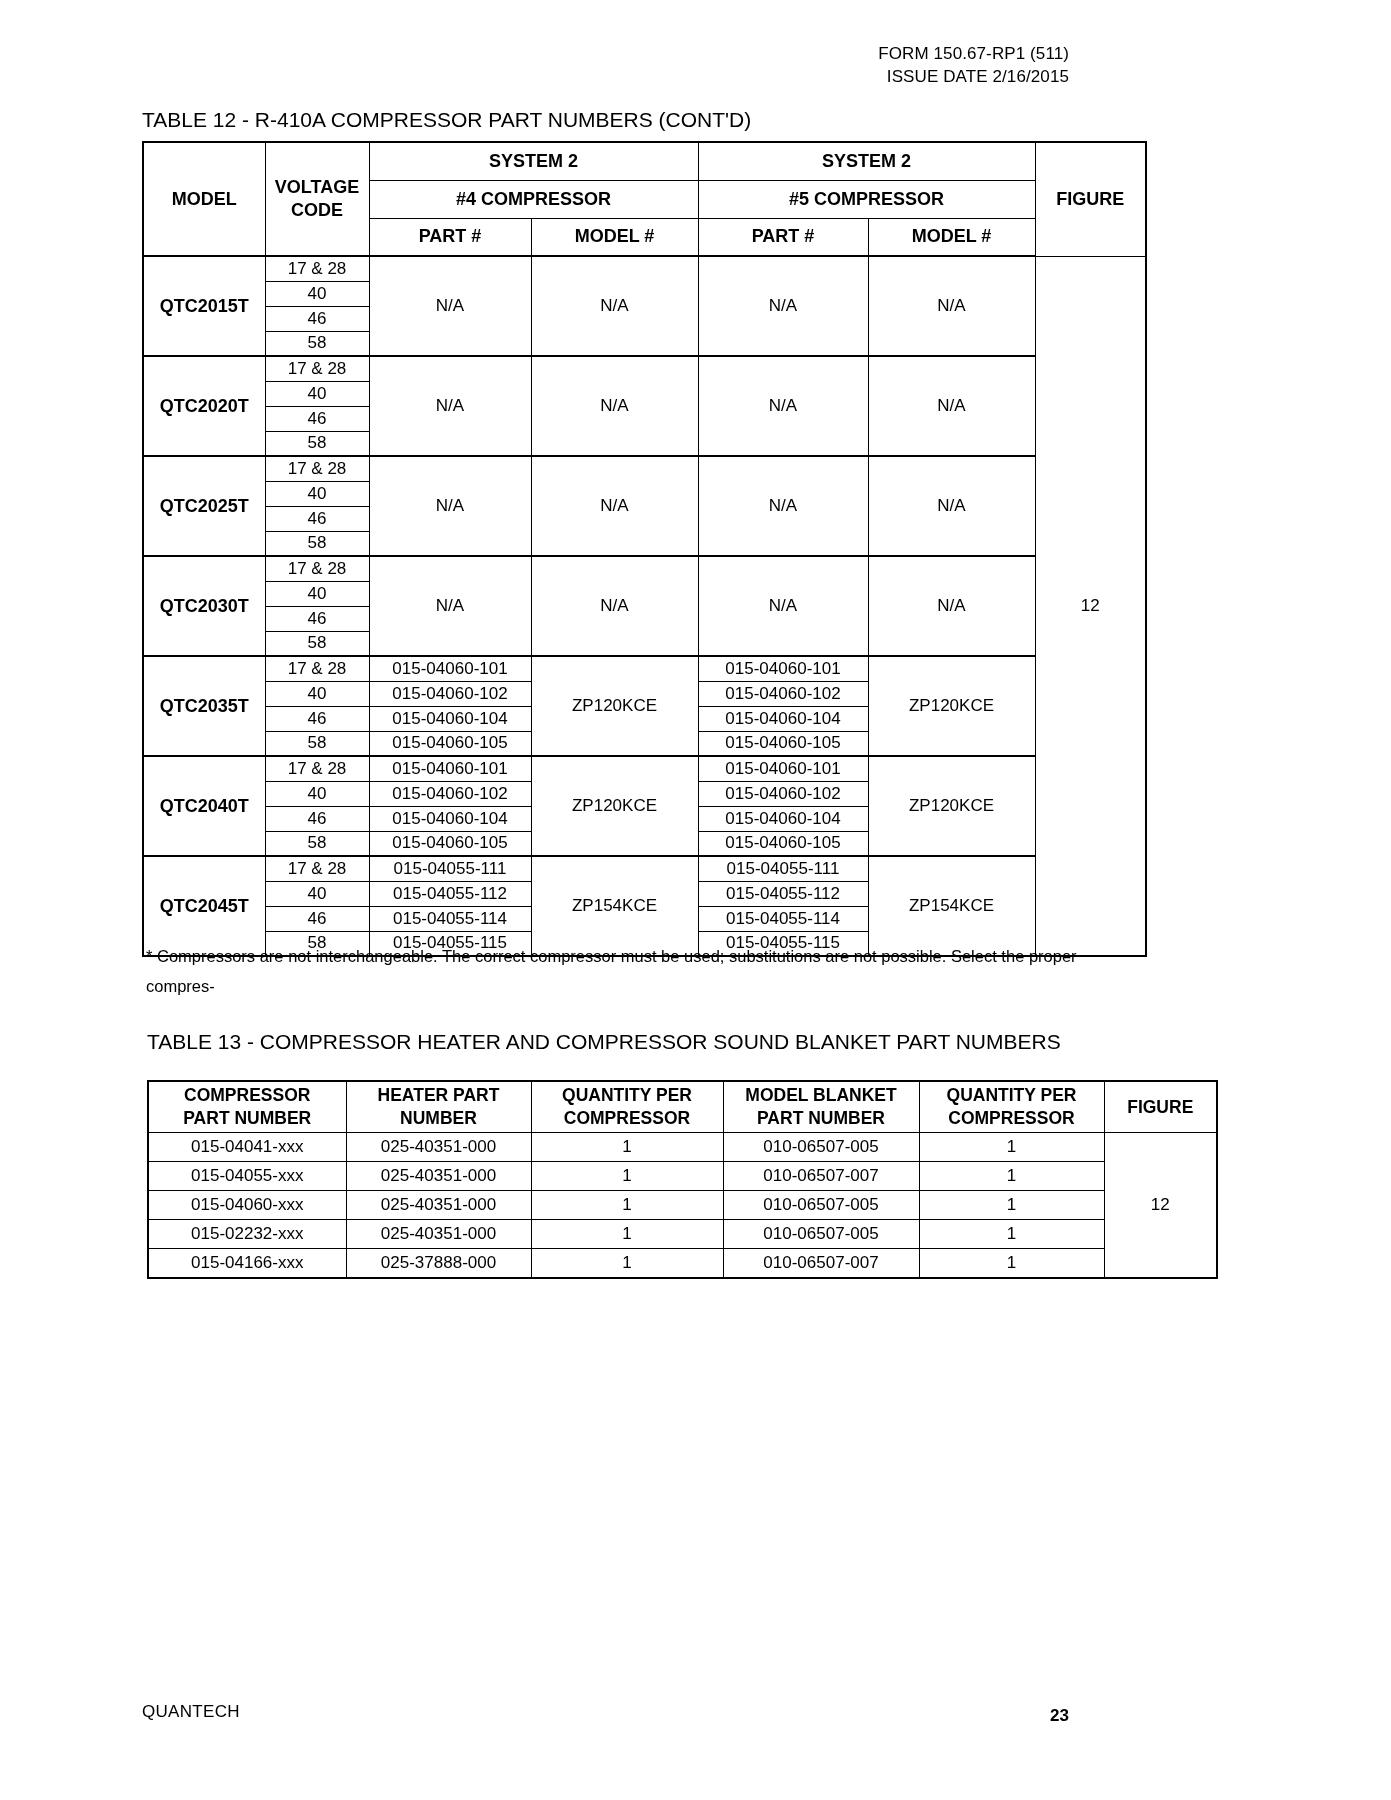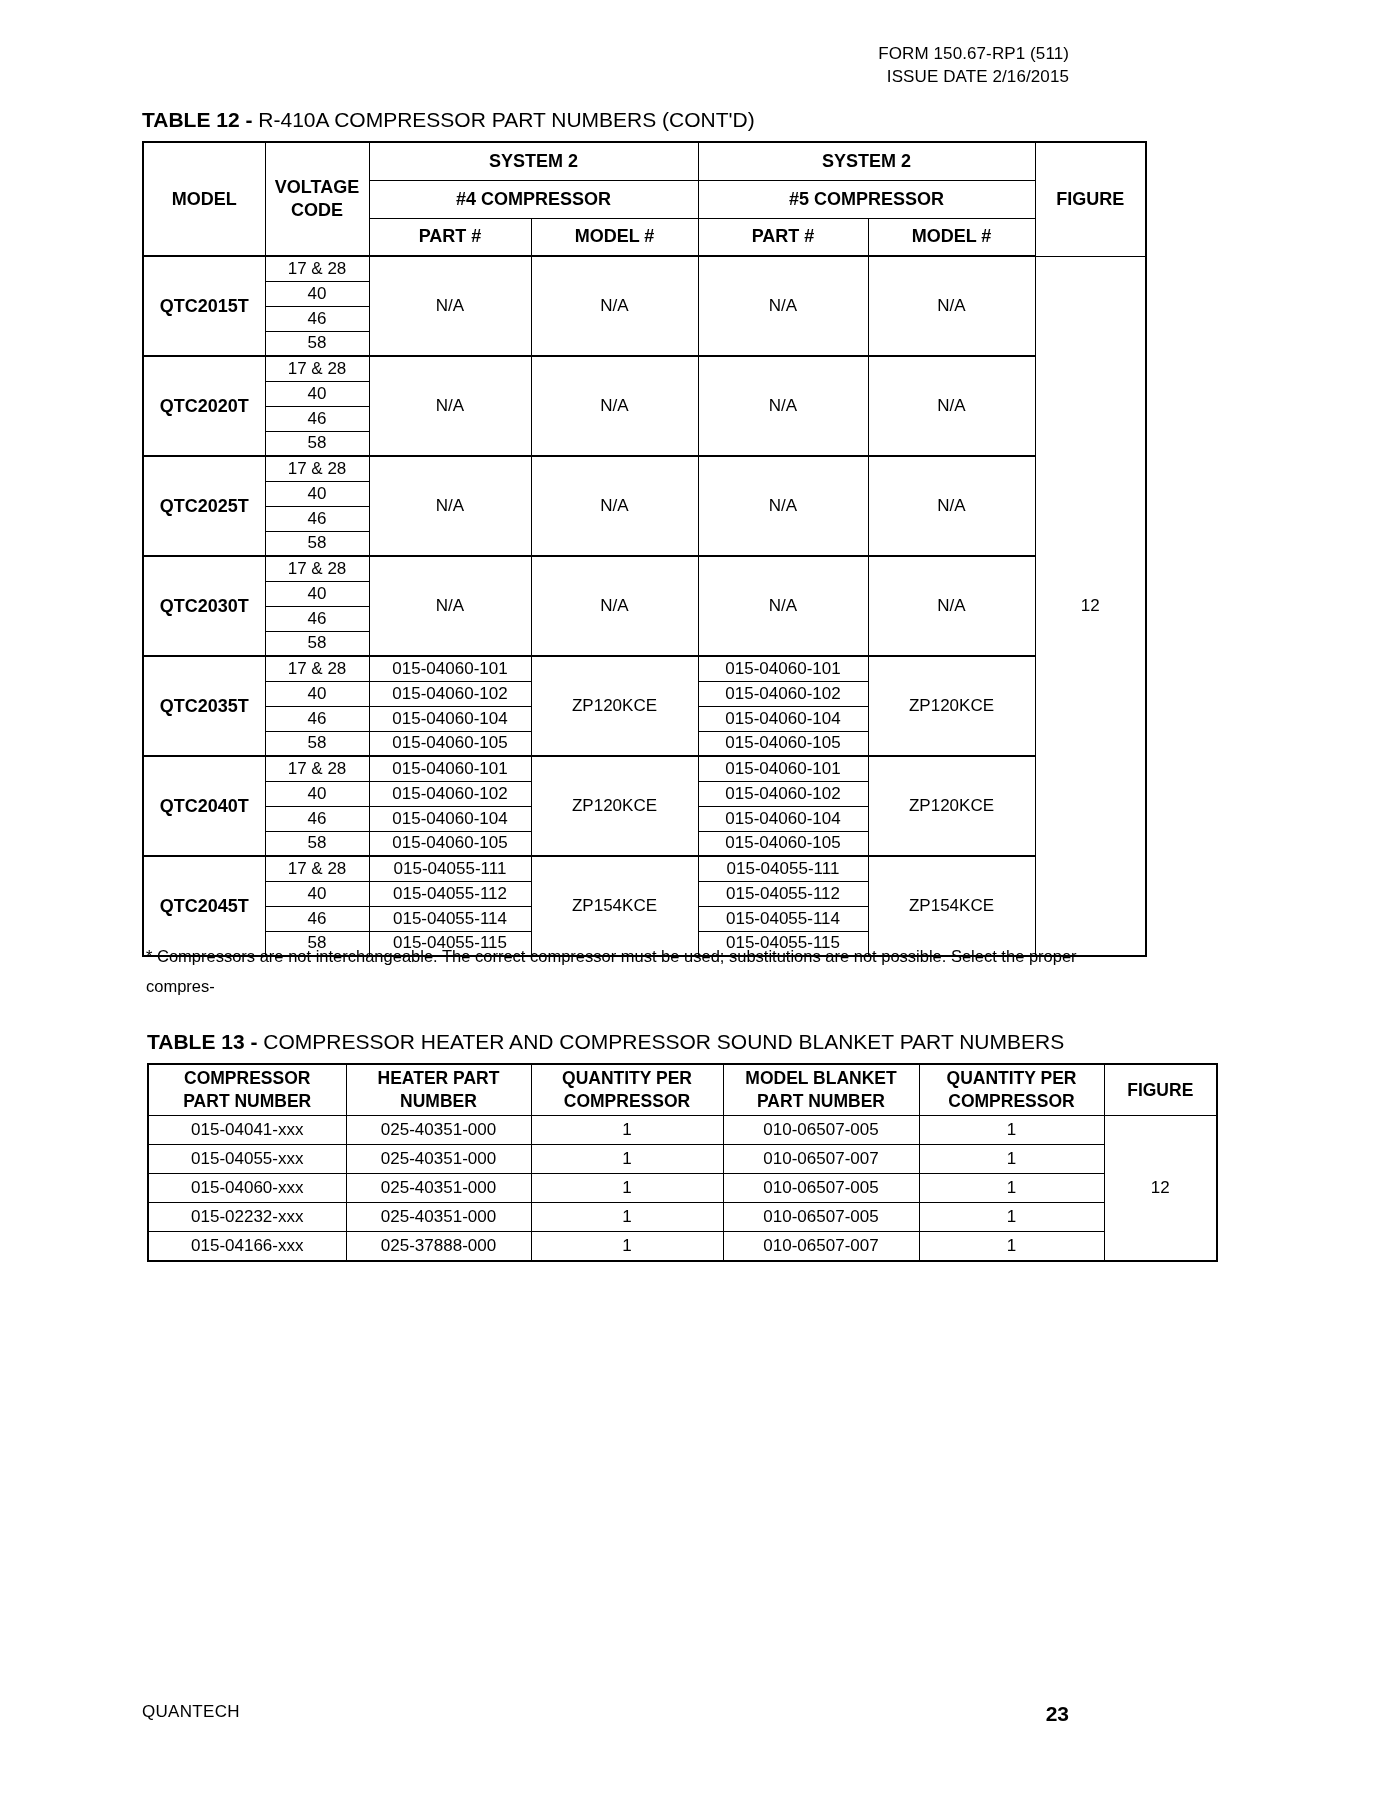--- a/index.html
+++ b/index.html
@@ -29,21 +29,21 @@
     line-height: 23px;
     letter-spacing: 0.1px;
   }
 
   
   .table-caption {
     font-size: 21px;
     line-height: 24px;
     white-space: nowrap;
   }
-  .table-caption .cap-bold { font-weight: bold; }
+  .table-caption .cap-bold { font-weight: normal; }
 
   
   table.grid {
     border-collapse: collapse;
     table-layout: fixed;
     font-size: 17px;
   }
   table.grid td, table.grid th {
     border: 1px solid #000000;
     padding: 0;
@@ -98,21 +98,21 @@
 
   
   #table13-wrap {
     position: absolute;
     left: 147px;
     top: 1030px;
     width: 1000px;
   }
   #table13 {
     width: 997px;
-    margin-top: 9px;
+    margin-top: 26px;
     border: 2px solid #000;
   }
   #table13 th {
     font-weight: bold;
     font-size: 17.5px;
     line-height: 23px;
     padding: 2px 0;
   }
   #table13 td {
     font-size: 17px;
@@ -130,21 +130,21 @@
     position: absolute;
     left: 142px;
     bottom: 78px;
     font-size: 17px;
     letter-spacing: 0.3px;
   }
   #footer-right {
     position: absolute;
     right: 142px;
     bottom: 74px;
-    font-size: 21px;
+    font-size: 17px;
     font-weight: bold;
   }
 </style>
 </head>
 <body>
 
 <div class="page">
 
   <div class="doc-header">
     <div>FORM 150.67-RP1 (511)</div>

